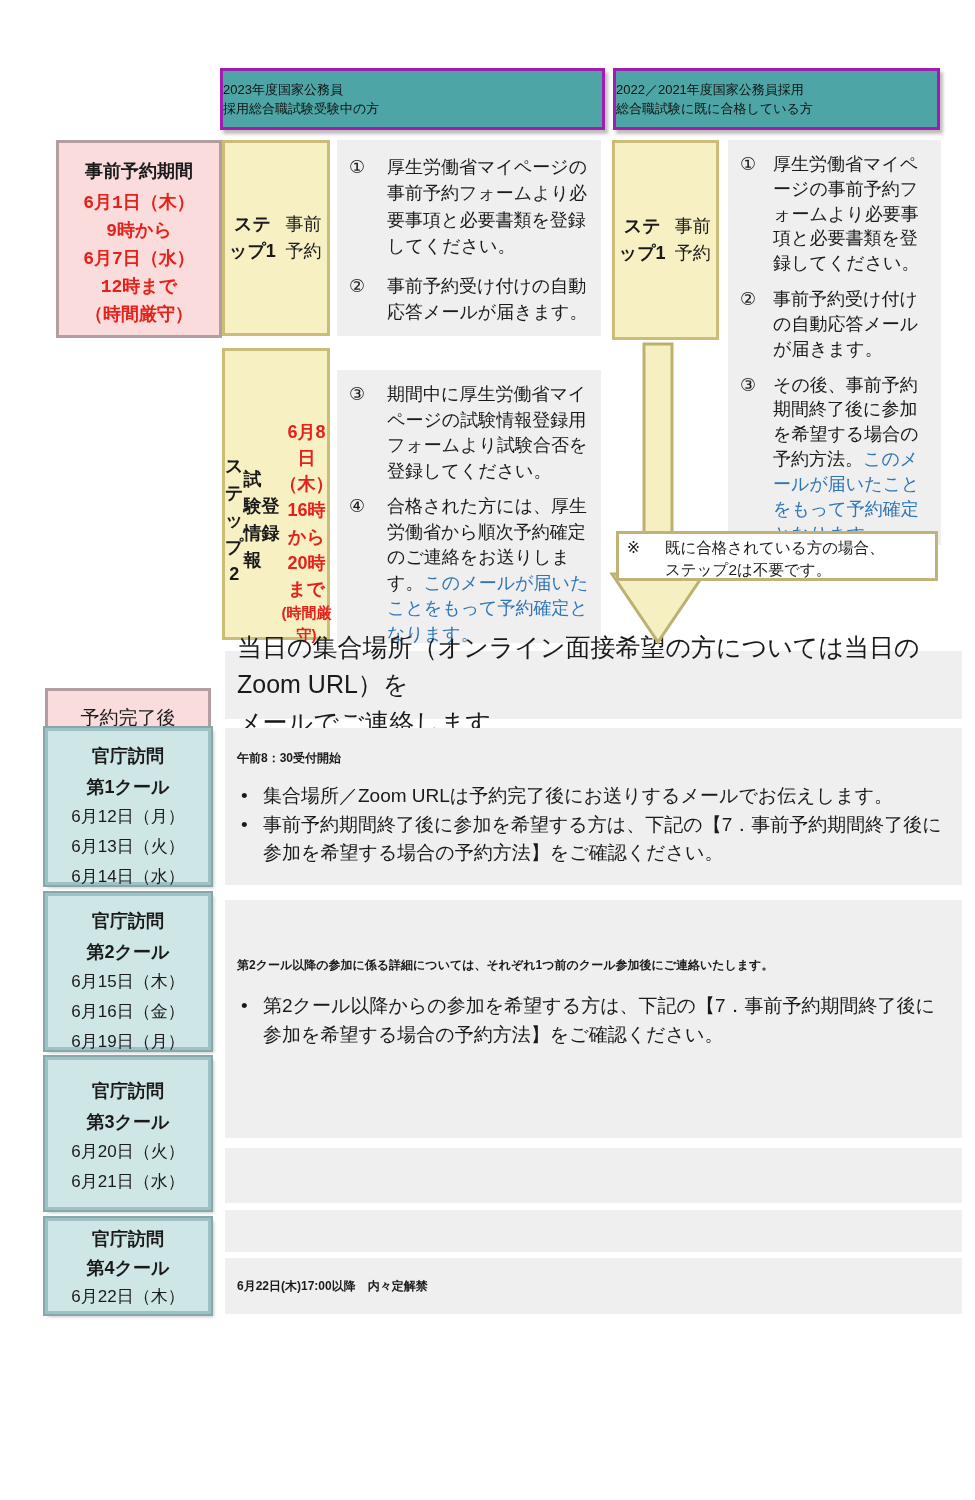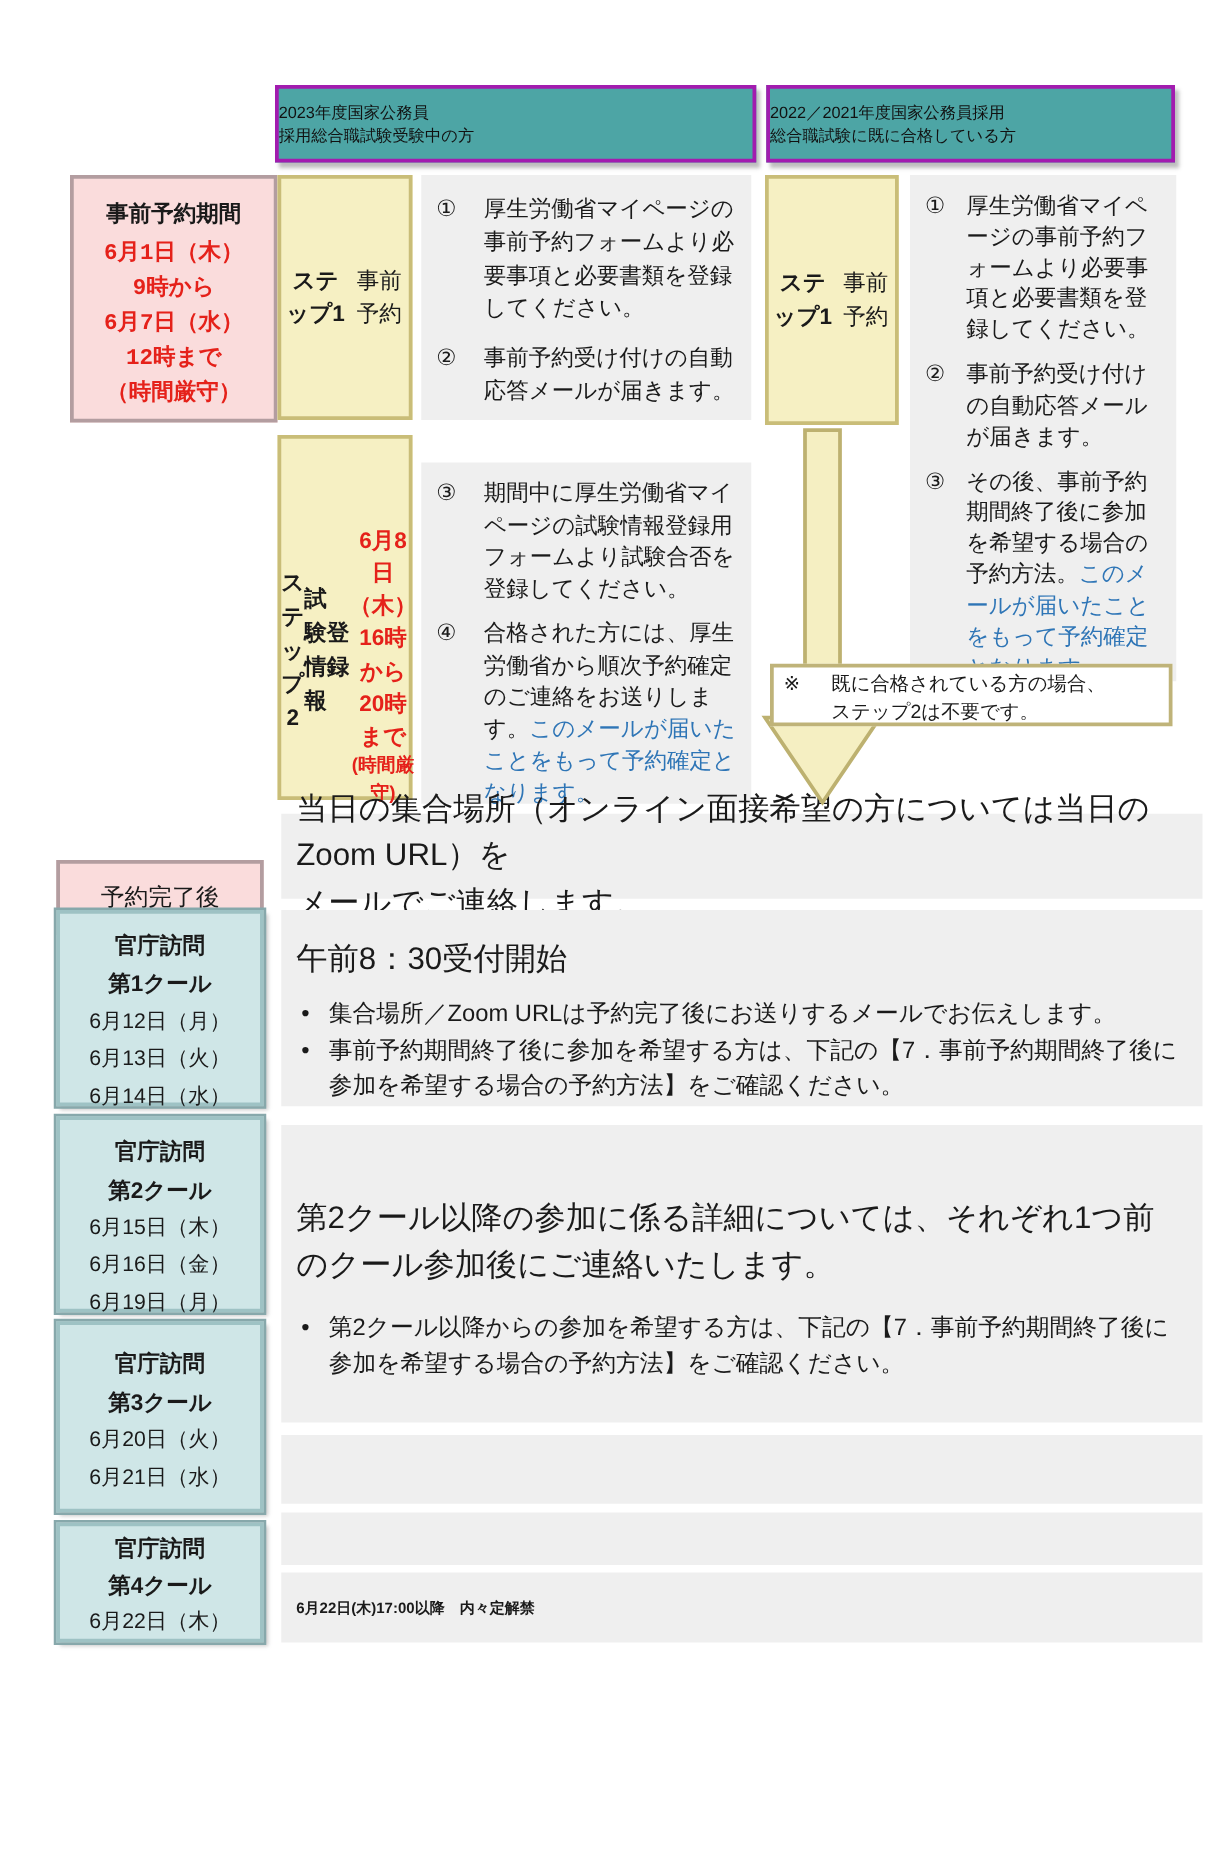--- a/index.html
+++ b/index.html
@@ -67,21 +67,21 @@
     box-shadow:3px 3px 3px rgba(120,120,120,.4);
     text-align:center; padding-top:10px;
   }
   .cool-title { font-weight:bold; font-size:18px; line-height:1.7; }
   .cool-date { font-size:17px; line-height:1.75; }
   .cool-box--4 { padding-top:4px; }
   .cool-box--4 .cool-title { line-height:1.6; }
   .cool-box--4 .cool-date { line-height:1.6; }
 
   .panel-pad { padding:22px 14px 0 12px; }
-  .panel-heading { font-weight:normal; font-size:25px; margin-bottom:15px; }
+  .panel-heading { font-weight:bold; font-size:12px; margin-bottom:15px; }
   .bullet-row { display:flex; font-size:19px; line-height:1.5; }
   .bullet-row .marker { width:26px; flex-shrink:0; text-align:left; padding-left:4px; }
   .cool2-pad { padding:56px 14px 0 12px; }
   .cool2-pad .panel-heading { line-height:1.5; margin-bottom:18px; }
   .final-strip { display:flex; align-items:center; padding-left:12px; font-weight:bold; font-size:12px; }
 </style>
 </head>
 <body>
 
 <div class="canvas">

